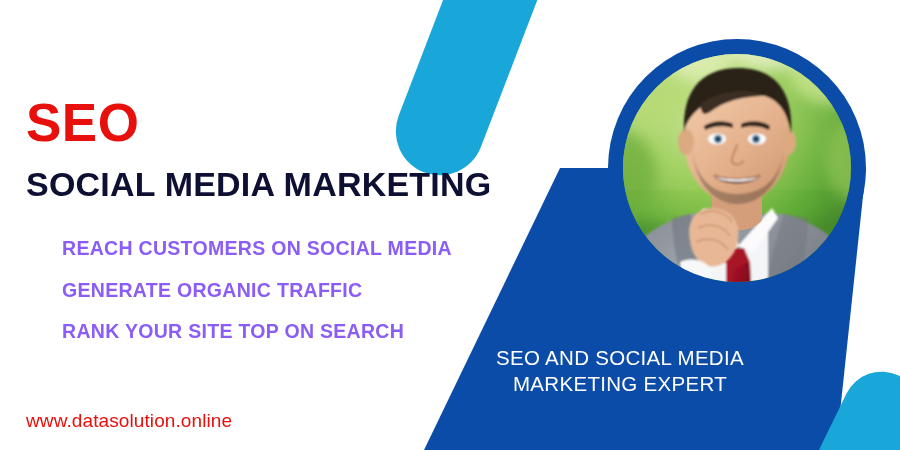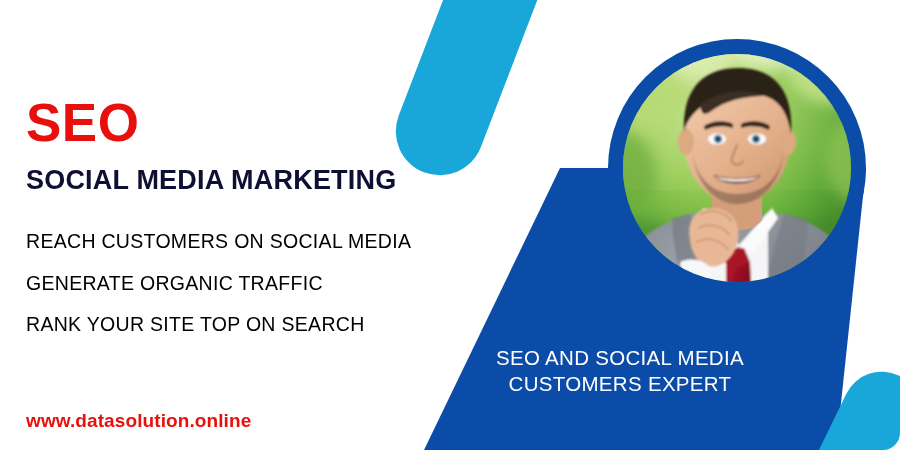--- a/index.html
+++ b/index.html
@@ -7,21 +7,20 @@
     width:900px;height:450px;
     background:#ffffff;
     font-family:"Liberation Sans", sans-serif;
     overflow:hidden;
   }
   #banner{
     position:relative;
     width:900px;height:450px;
     background:#ffffff;
     overflow:hidden;
-    border-radius:17px;
   }
 
   
   #art{position:absolute;inset:0;width:900px;height:450px;}
 
   
   .left-col{
     position:absolute;
     left:26px; top:96px;
     width:400px;
@@ -29,46 +28,47 @@
   }
   .headline{
     font-size:53px;
     font-weight:bold;
     letter-spacing:0.5px;
     line-height:1;
     color:#e8100c;
     margin:0 0 18px 0;
   }
   .subhead{
-    font-size:27px;
+    font-size:34px;
     font-weight:bold;
     letter-spacing:0.2px;
     line-height:1;
     color:#0e1033;
     margin:0 0 38px 0;
     white-space:nowrap;
   }
   .bullets{
     list-style:none;
     margin:0;padding:0;
   }
   .bullets li{
     font-size:19.5px;
-    font-weight:normal;
+    font-weight:bold;
     letter-spacing:0.3px;
-    color:#000000;
+    color:#8b5cf6;
     line-height:1;
     margin-bottom:22px;
     white-space:nowrap;
+    margin-left:36px;
   }
   .site-url{
     position:absolute;
     left:26px; top:410px;
     font-size:19px;
-    font-weight:bold;
+    font-weight:normal;
     letter-spacing:0.1px;
     color:#e8100c;
     z-index:5;
     white-space:nowrap;
   }
 
   
   .panel-caption{
     position:absolute;
     left:470px; top:345px;
@@ -238,16 +238,16 @@
       <li>REACH CUSTOMERS ON SOCIAL MEDIA</li>
       <li>GENERATE ORGANIC TRAFFIC</li>
       <li>RANK YOUR SITE TOP ON SEARCH</li>
     </ul>
   </div>
 
   <div class="site-url">www.datasolution.online</div>
 
   <div class="panel-caption">
     <span>SEO AND SOCIAL MEDIA</span>
-    <span class="l2">CUSTOMERS EXPERT</span>
+    <span class="l2">MARKETING EXPERT</span>
   </div>
 
 </div>
 
 </body></html>

